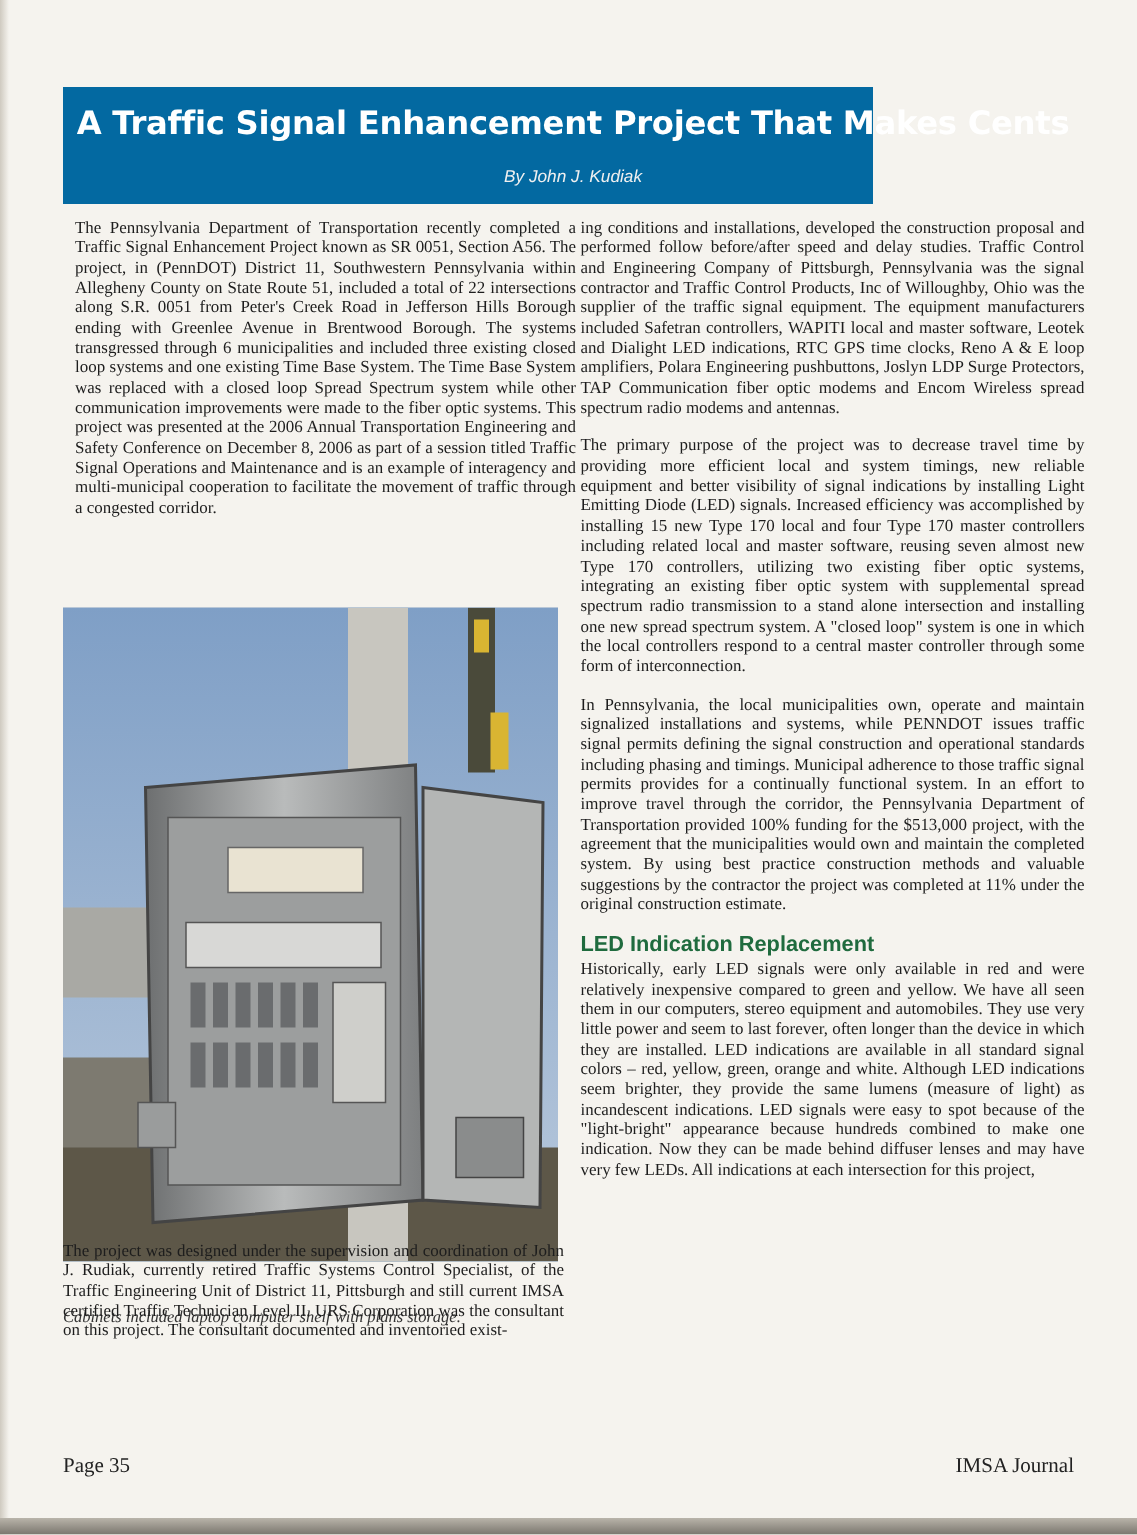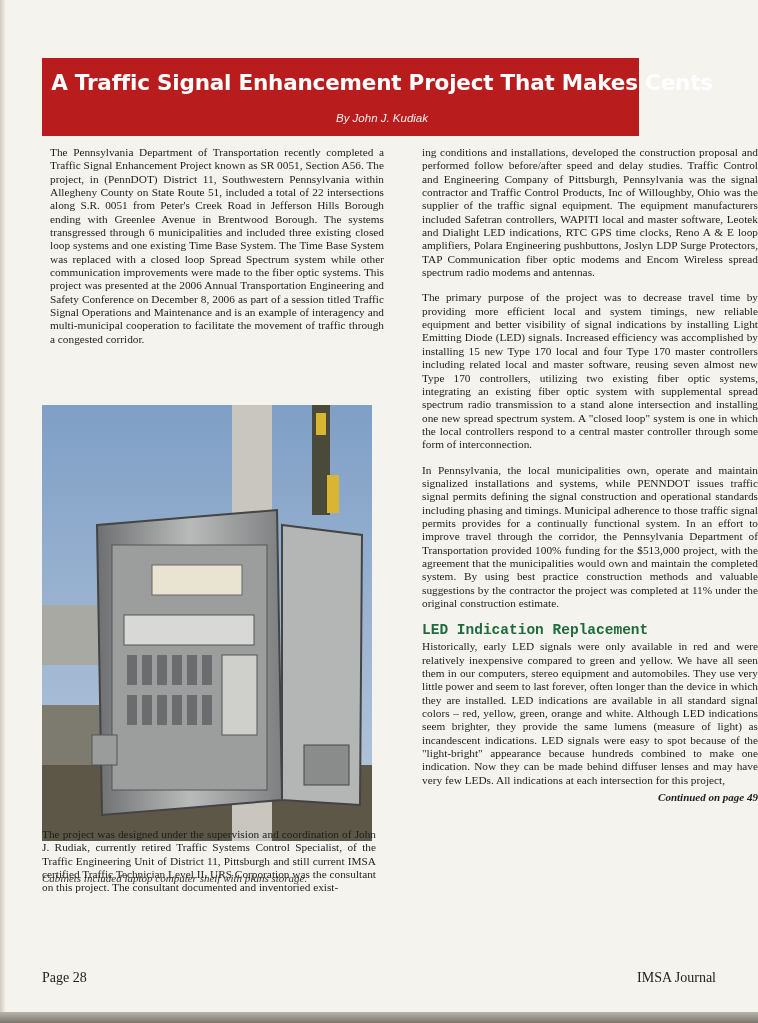--- a/index.html
+++ b/index.html
@@ -16,46 +16,46 @@
   }
   .left-shadow {
     position: absolute; left: 0; top: 0; width: 6px; height: 1023px;
     background: linear-gradient(to right, #cfcac0, #f5f3ee);
   }
   .bottom-rule {
     position: absolute; left: 0; top: 1012px; width: 758px; height: 11px;
     background: linear-gradient(to bottom, #b9b4aa, #7a766e);
   }
   .banner {
-    position: absolute; left: 42px; top: 58px; width: 597px; height: 78px;
-    background: #b91c1c;
+    position: absolute; left: 42px; top: 58px; width: 540px; height: 78px;
+    background: #0369a1;
   }
   .banner-title {
     position: absolute; left: 0; top: 12px; width: 680px;
     text-align: center; color: #ffffff;
     font-family: "DejaVu Sans", sans-serif; font-weight: bold;
     font-size: 21.5px; letter-spacing: -0.2px;
   }
   .banner-byline {
     position: absolute; left: 0; top: 54px; width: 680px;
     text-align: center; color: #f0f0f0; font-style: italic;
     font-family: Liberation Sans, sans-serif; font-size: 11.5px;
   }
   .col {
     position: absolute;
     font-family: "Liberation Serif", serif;
     font-size: 11.3px; line-height: 13.35px;
     text-align: justify; color: #1d1d1d;
   }
   .col p { margin: 0 0 12px 0; }
   .col-left-top { left: 50px; top: 146px; width: 334px; }
-  .col-right { left: 387px; top: 146px; width: 336px; margin-left: 35px; }
+  .col-right { left: 387px; top: 146px; width: 336px; }
   .col-left-bottom { left: 42px; top: 828px; width: 334px; }
   .section-heading {
-    font-family: Liberation Mono, monospace; font-weight: bold;
+    font-family: Liberation Sans, sans-serif; font-weight: bold;
     color: #1f6b3e; font-size: 14.5px; margin: 2px 0 2px 0; line-height: 16px;
     text-align: left;
   }
   .continued {
     text-align: right; font-style: italic; font-weight: bold; font-size: 11px;
   }
   .photo {
     position: absolute; left: 42px; top: 405px; width: 330px; height: 436px;
     overflow: hidden; background: #8da7c4;
   }
@@ -138,20 +138,19 @@
   <div class="col col-left-bottom">
     <p>The project was designed under the supervision and coordination of John J. Rudiak, currently retired Traffic Systems Control Specialist, of the Traffic Engineering Unit of District 11, Pittsburgh and still current IMSA certified Traffic Technician Level II. URS Corporation was the consultant on this project. The consultant documented and inventoried exist-</p>
   </div>
 
   <div class="col col-right">
     <p>ing conditions and installations, developed the construction proposal and performed follow before/after speed and delay studies. Traffic Control and Engineering Company of Pittsburgh, Pennsylvania was the signal contractor and Traffic Control Products, Inc of Willoughby, Ohio was the supplier of the traffic signal equipment. The equipment manufacturers included Safetran controllers, WAPITI local and master software, Leotek and Dialight LED indications, RTC GPS time clocks, Reno A &amp; E loop amplifiers, Polara Engineering pushbuttons, Joslyn LDP Surge Protectors, TAP Communication fiber optic modems and Encom Wireless spread spectrum radio modems and antennas.</p>
     <p>The primary purpose of the project was to decrease travel time by providing more efficient local and system timings, new reliable equipment and better visibility of signal indications by installing Light Emitting Diode (LED) signals. Increased efficiency was accomplished by installing 15 new Type 170 local and four Type 170 master controllers including related local and master software, reusing seven almost new Type 170 controllers, utilizing two existing fiber optic systems, integrating an existing fiber optic system with supplemental spread spectrum radio transmission to a stand alone intersection and installing one new spread spectrum system. A "closed loop" system is one in which the local controllers respond to a central master controller through some form of interconnection.</p>
     <p>In Pennsylvania, the local municipalities own, operate and maintain signalized installations and systems, while PENNDOT issues traffic signal permits defining the signal construction and operational standards including phasing and timings. Municipal adherence to those traffic signal permits provides for a continually functional system. In an effort to improve travel through the corridor, the Pennsylvania Department of Transportation provided 100% funding for the $513,000 project, with the agreement that the municipalities would own and maintain the completed system. By using best practice construction methods and valuable suggestions by the contractor the project was completed at 11% under the original construction estimate.</p>
     <div class="section-heading">LED Indication Replacement</div>
     <p style="margin-bottom:4px">Historically, early LED signals were only available in red and were relatively inexpensive compared to green and yellow. We have all seen them in our computers, stereo equipment and automobiles. They use very little power and seem to last forever, often longer than the device in which they are installed. LED indications are available in all standard signal colors – red, yellow, green, orange and white. Although LED indications seem brighter, they provide the same lumens (measure of light) as incandescent indications. LED signals were easy to spot because of the "light-bright" appearance because hundreds combined to make one indication. Now they can be made behind diffuser lenses and may have very few LEDs. All indications at each intersection for this project,</p>
-    <div class="continued">Continued on page 49</div>
   </div>
 
-  <div class="footer-left">Page 28</div>
+  <div class="footer-left">Page 35</div>
   <div class="footer-right">IMSA Journal</div>
 
   <div class="bottom-rule"></div>
 </div>
 
 </body></html>

